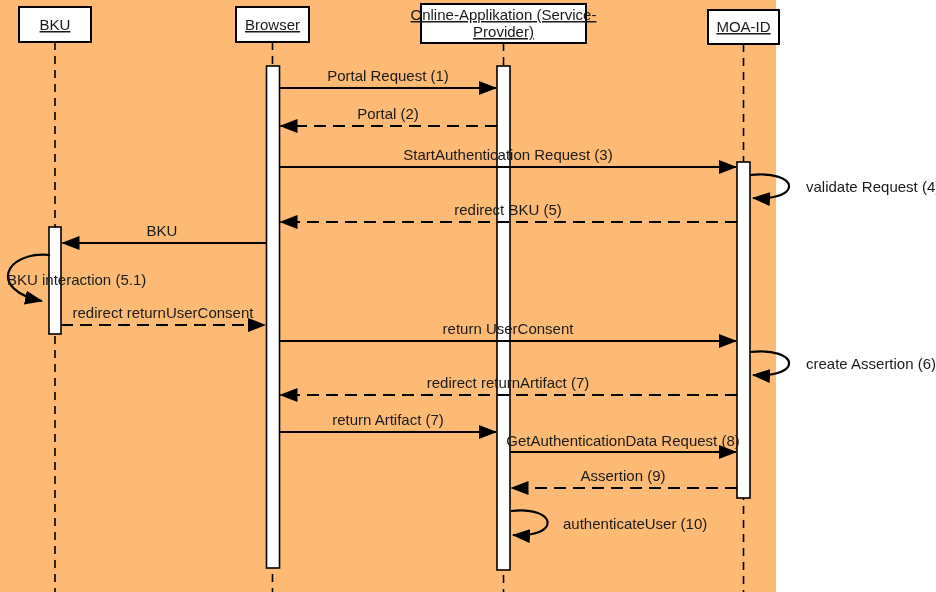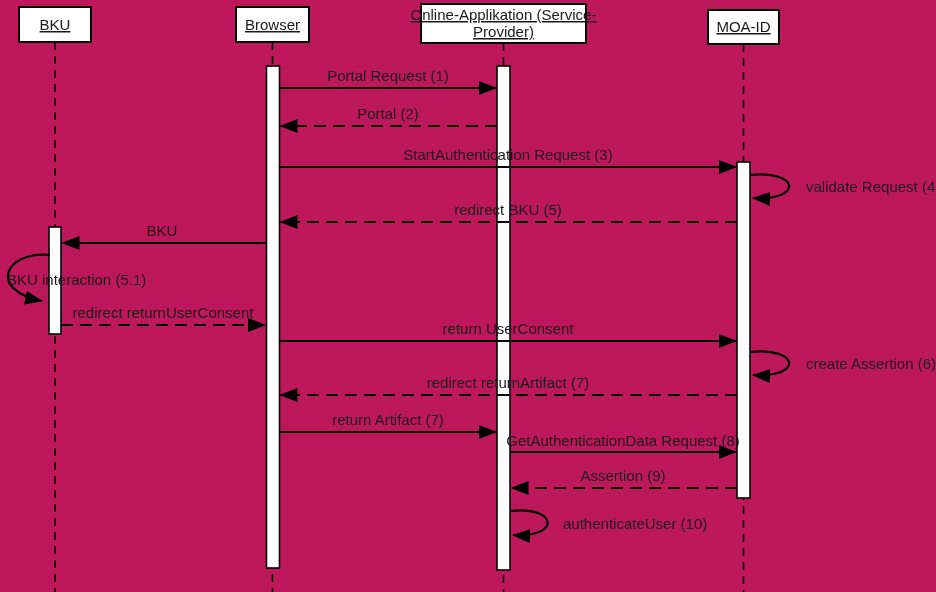--- a/index.html
+++ b/index.html
@@ -2,23 +2,23 @@
 <html><head>
 <meta charset="utf-8">
 <style>
   html, body {
     margin: 0;
     padding: 0;
     background: #ffffff;
   }
   #canvas {
     position: relative;
-    width: 936px;
+    width: 776px;
     height: 592px;
-    background: #be185d;
+    background: #fdba74;
     font-family: "Liberation Sans", sans-serif;
   }
   svg { display: block; }
   .msg-label {
     font-family: "Liberation Sans", sans-serif;
     font-size: 15px;
     fill: #1a1a1a;
   }
   .actor-label {
     font-family: "Liberation Sans", sans-serif;

